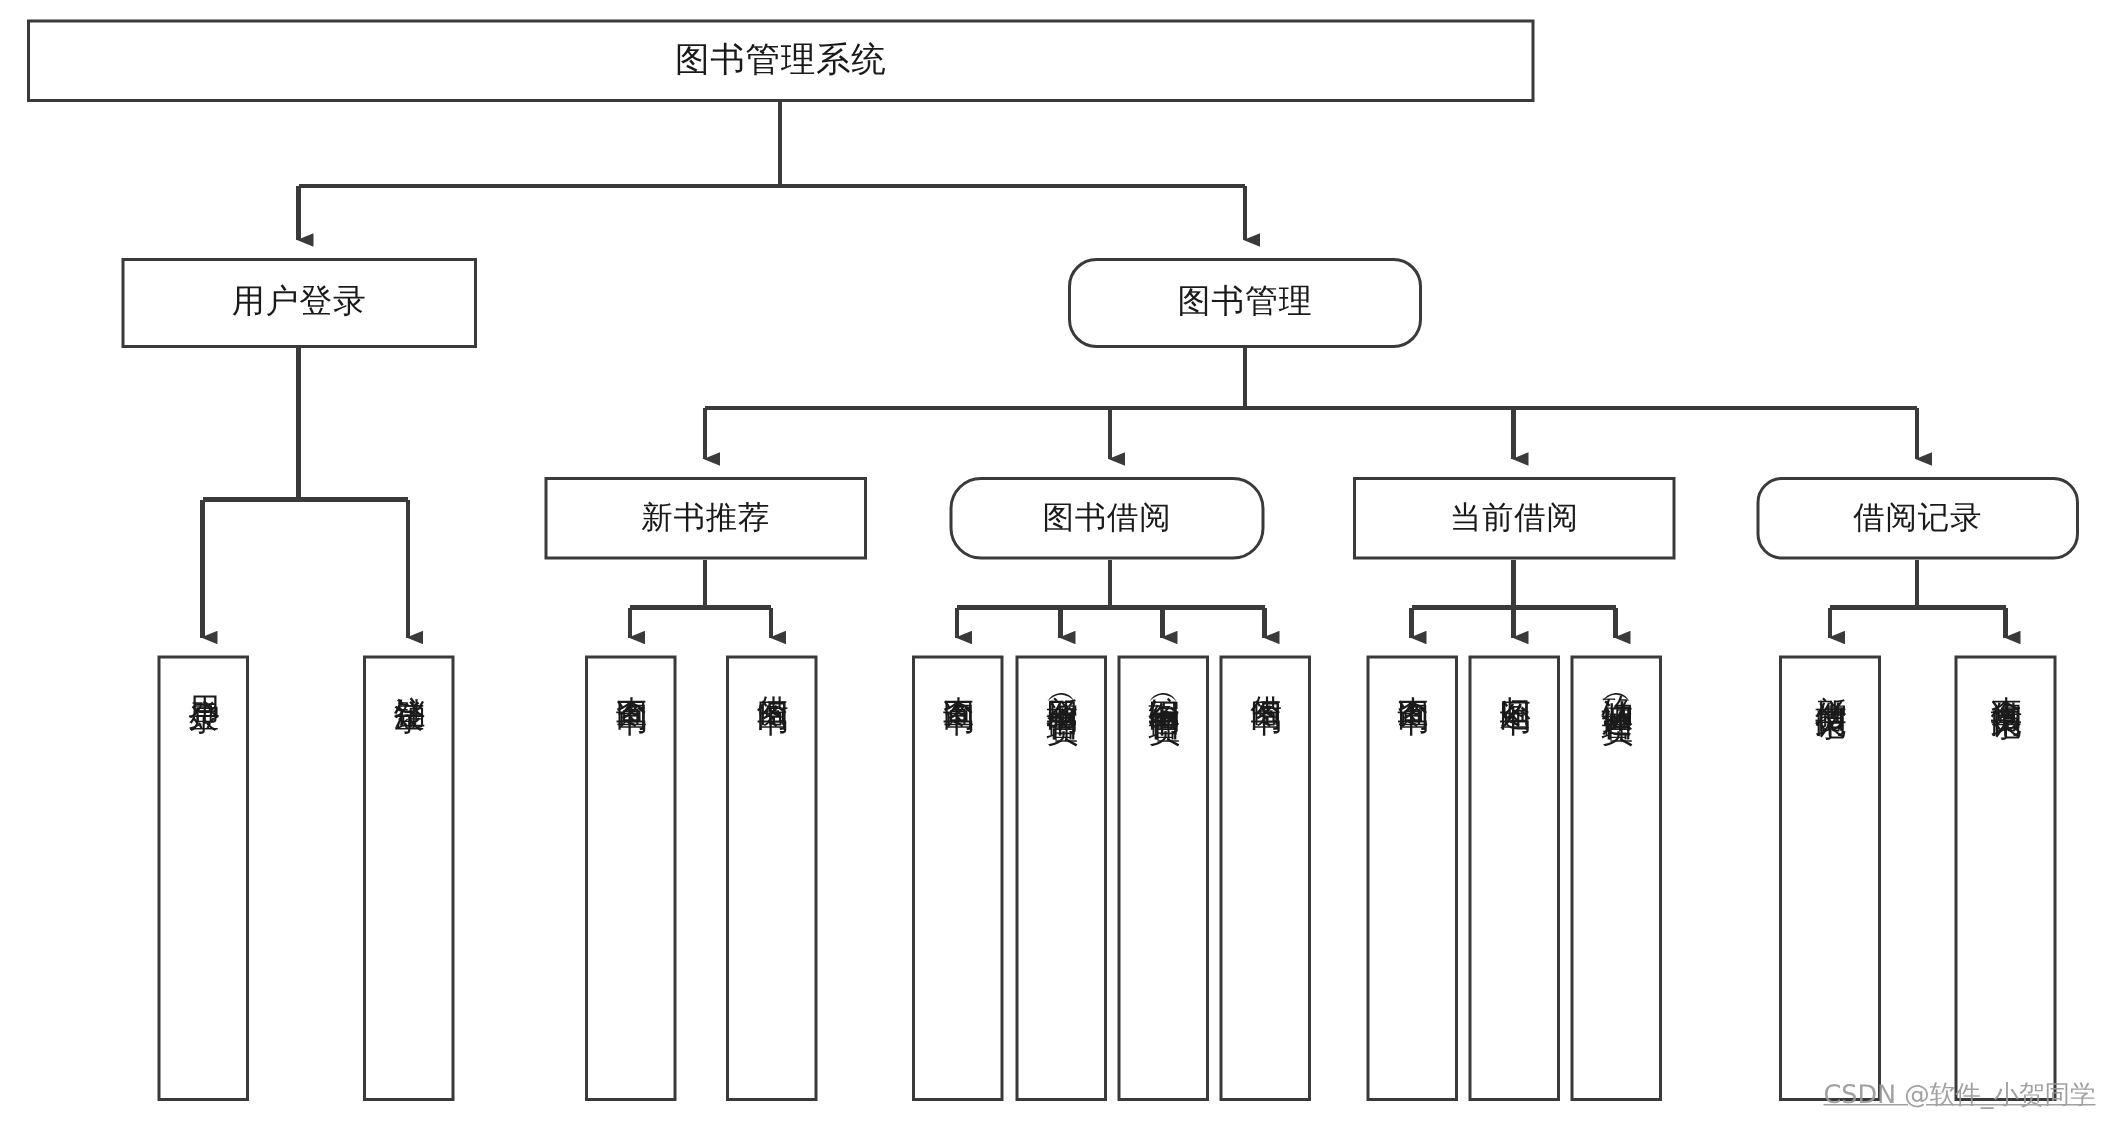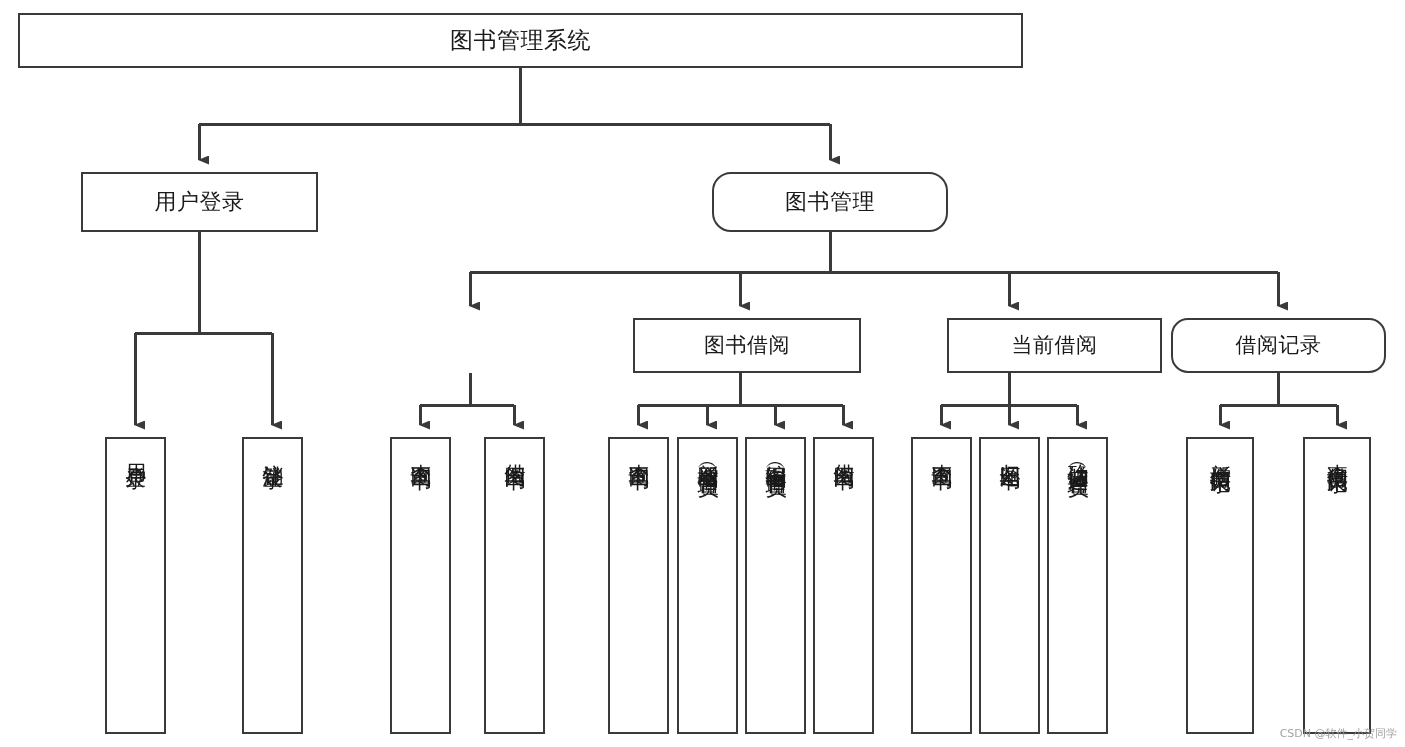--- a/index.html
+++ b/index.html
@@ -63,26 +63,27 @@
     text-orientation: upright;
     line-height: 1.2;
     letter-spacing: 2px;
     white-space: normal;
     max-height: 100%;
   }
   #watermark {
     position: absolute;
     right: 8px;
     bottom: 6px;
-    font-size: 11px;
+    font-size: 17px;
     color: #9a9a9a;
     opacity: 0.92;
     white-space: nowrap;
     z-index: 5;
     font-family: "DejaVu Sans", "Liberation Sans", sans-serif;
+    text-decoration: underline;
   }
 </style>
 </head>
 <body>
 
 <div id="diagram-root">
 
   <svg id="edge-layer" viewBox="0 0 1405 747" width="1405" height="747" xmlns="http://www.w3.org/2000/svg">
     <defs>
       <marker id="arrowhead" markerWidth="9" markerHeight="11" refX="4.5" refY="10" orient="auto" markerUnits="userSpaceOnUse">
@@ -138,24 +139,27 @@
     <span class="label">图书管理系统</span>
   </div>
 
   <div class="node node-l1" style="left:81px; top:172px; width:237px; height:60px;">
     <span class="label">用户登录</span>
   </div>
   <div class="node node-l1" style="left:712px; top:172px; width:236px; height:60px;border-radius:19px;">
     <span class="label">图书管理</span>
   </div>
 
-  <div class="node node-l2" style="left:633px; top:318px; width:228px; height:55px;">
+  <div class="node node-l2" style="left:363px; top:318px; width:215px; height:55px;">
+    <span class="label">新书推荐</span>
+  </div>
+  <div class="node node-l2" style="left:633px; top:318px; width:210px; height:55px;border-radius:21px;">
     <span class="label">图书借阅</span>
   </div>
-  <div class="node node-l2" style="left:902px; top:318px; width:215px; height:55px;margin-left:45px;">
+  <div class="node node-l2" style="left:902px; top:318px; width:215px; height:55px;">
     <span class="label">当前借阅</span>
   </div>
   <div class="node node-l2" style="left:1171px; top:318px; width:215px; height:55px;border-radius:17px;">
     <span class="label">借阅记录</span>
   </div>
 
   <div class="node node-leaf" style="left:105px; top:437px; width:61px; height:297px;">
     <span class="label">用户登录</span>
   </div>
   <div class="node node-leaf" style="left:242px; top:437px; width:61px; height:297px;">

